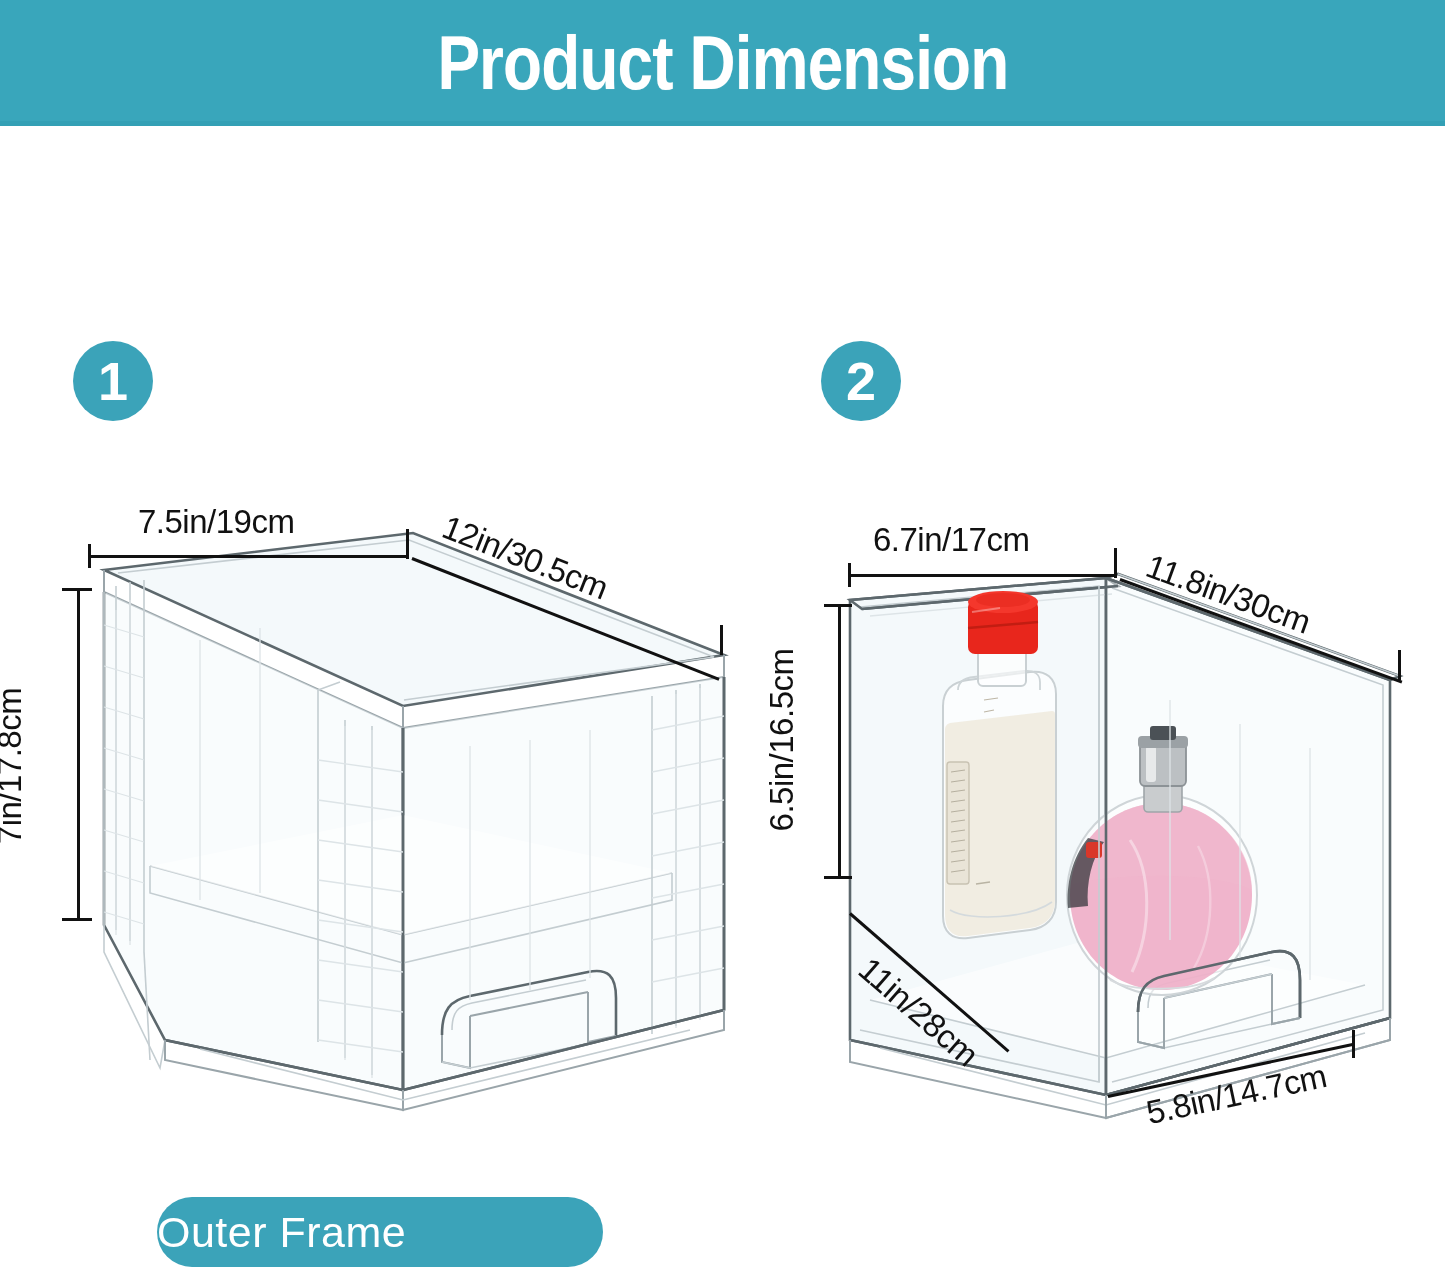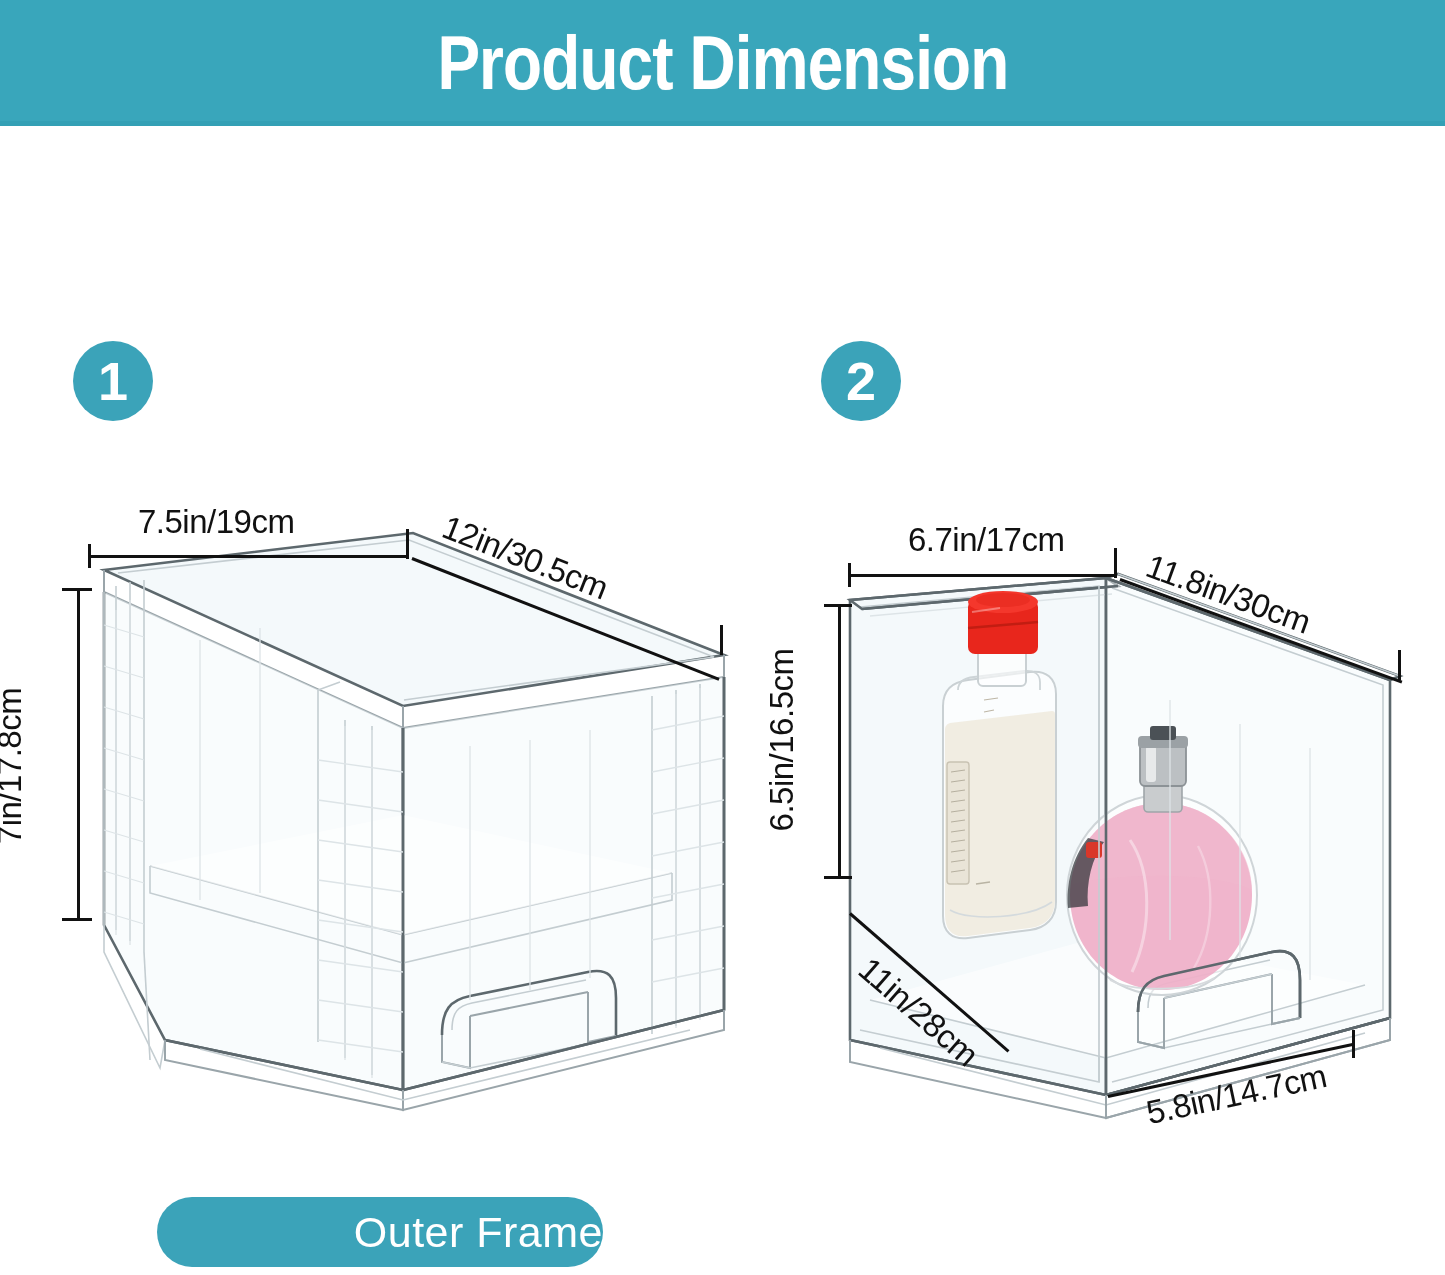--- a/index.html
+++ b/index.html
@@ -41,21 +41,21 @@
     color:#fff; font-size:54px; font-weight:bold; line-height:1;
     font-family:"Liberation Sans", sans-serif;
   }
   #badge-1 { left:73px; top:341px; }
   #badge-2 { left:821px; top:341px; }
 
   
   .pill {
     position:absolute; height:70px;
     background:#3ba3b9; border-radius:35px;
-    display:flex; align-items:center; justify-content:flex-end;
+    display:flex; align-items:center; justify-content:flex-start;
     color:#fff; font-size:43px; font-weight:400;
     letter-spacing:0.5px;
     font-family:"Liberation Sans", sans-serif;
   }
   #pill-outer { left:157px; top:1197px; width:446px; }
   #pill-inner { left:885px; top:1197px; width:450px; }
 
   
   .dim {
     position:absolute;
@@ -300,21 +300,21 @@
 
   <div class="rule-v" style="left:838px; top:604px; height:272px;"></div>
   <div class="tick-h" style="left:824px; top:604px; width:28px;"></div>
   <div class="tick-h" style="left:824px; top:876px; width:28px;"></div>
 
   <div class="rule-h" style="left:850px; top:912px; width:210px; transform:rotate(41deg); transform-origin:left center;"></div>
 
   <div class="rule-h" style="left:1108px; top:1095px; width:250px; transform:rotate(-12deg); transform-origin:left center;"></div>
   <div class="tick-v" style="left:1352px; top:1030px; height:28px;"></div>
 
-  <div class="dim" style="left:908px; top:521px;">6.7in/17cm</div>
+  <div class="dim" style="left:873px; top:521px;">6.7in/17cm</div>
   <div class="dim" style="left:1154px; top:547px; transform:rotate(20deg); transform-origin:left top;">11.8in/30cm</div>
   <div class="dim" style="left:691px; top:721px; transform:rotate(-90deg); transform-origin:center;">6.5in/16.5cm</div>
   <div class="dim" style="left:876px; top:950px; transform:rotate(41deg); transform-origin:left top;">11in/28cm</div>
   <div class="dim" style="left:1143px; top:1095px; transform:rotate(-12deg); transform-origin:left top;">5.8in/14.7cm</div>
 
   <div class="pill" id="pill-outer">
     <span>Outer Frame</span>
   </div>
 
 </div>

